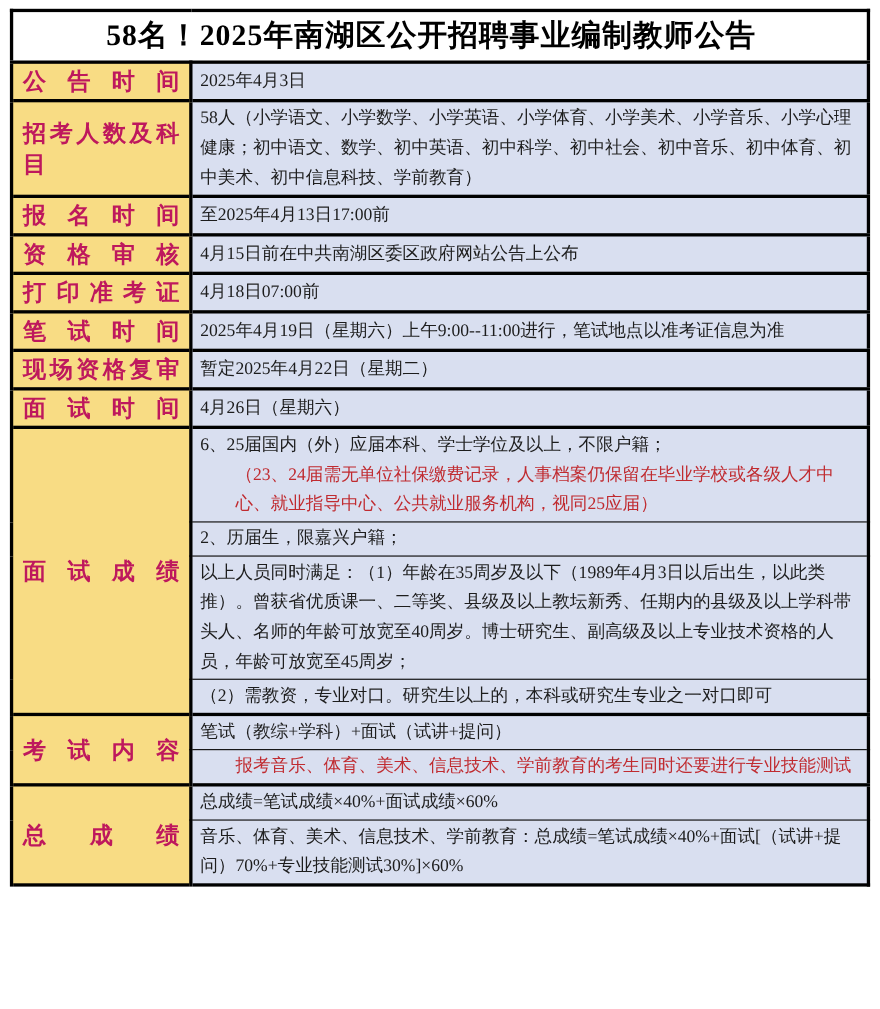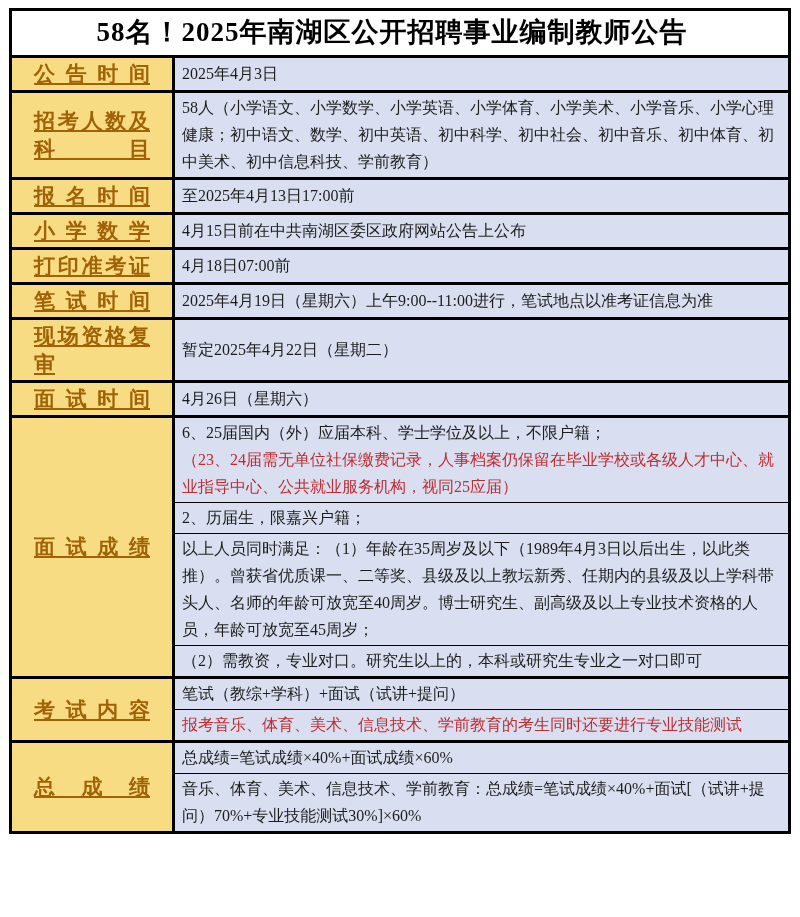--- a/index.html
+++ b/index.html
@@ -32,41 +32,40 @@
     font-size: 27px;
     letter-spacing: 1px;
     color: #000;
     padding: 3px 18px 5px 2px;
     border-bottom: 3px solid var(--border, #000);
   }
   td.label {
     background: var(--label-bg, #F8DC84);
     font-weight: bold;
     font-size: 21px;
-    color: #a16207;
+    color: #be185d;
     text-align: justify;
     text-align-last: justify;
     vertical-align: middle;
-    padding: 2px 22px;
+    padding: 2px 9px;
     border-right: 3px solid var(--border, #000);
     border-left: 3px solid var(--border, #000);
-    text-decoration: underline;
   }
   td.content {
     background: var(--content-bg, #D9DFF0);
     font-size: 16px;
     line-height: 27px;
     color: #1d1d1d;
     vertical-align: middle;
     padding: 1px 6px 2px 7px;
     word-break: break-all;
   }
   .seg { display: inline; }
   .seg.block { display: block; }
-  .seg.red { color: var(--red, #C02B30); }
+  .seg.red { color: var(--red, #C02B30); margin-left: 32px; }
 </style>
 </head>
 <body>
 
 <div class="page">
   <table class="announcement">
     <colgroup>
       <col style="width:163px">
       <col>
     </colgroup>
@@ -81,21 +80,21 @@
         </tr>
         <tr class="section-start">
           <td class="label" rowspan="1">招考人数及科目</td>
           <td class="content"><span class="seg">58人（小学语文、小学数学、小学英语、小学体育、小学美术、小学音乐、小学心理健康；初中语文、数学、初中英语、初中科学、初中社会、初中音乐、初中体育、初中美术、初中信息科技、学前教育）</span></td>
         </tr>
         <tr class="section-start">
           <td class="label" rowspan="1">报名时间</td>
           <td class="content"><span class="seg">至2025年4月13日17:00前</span></td>
         </tr>
         <tr class="section-start">
-          <td class="label" rowspan="1">小学数学</td>
+          <td class="label" rowspan="1">资格审核</td>
           <td class="content"><span class="seg">4月15日前在中共南湖区委区政府网站公告上公布</span></td>
         </tr>
         <tr class="section-start">
           <td class="label" rowspan="1">打印准考证</td>
           <td class="content"><span class="seg">4月18日07:00前</span></td>
         </tr>
         <tr class="section-start">
           <td class="label" rowspan="1">笔试时间</td>
           <td class="content"><span class="seg">2025年4月19日（星期六）上午9:00--11:00进行，笔试地点以准考证信息为准</span></td>
         </tr>

